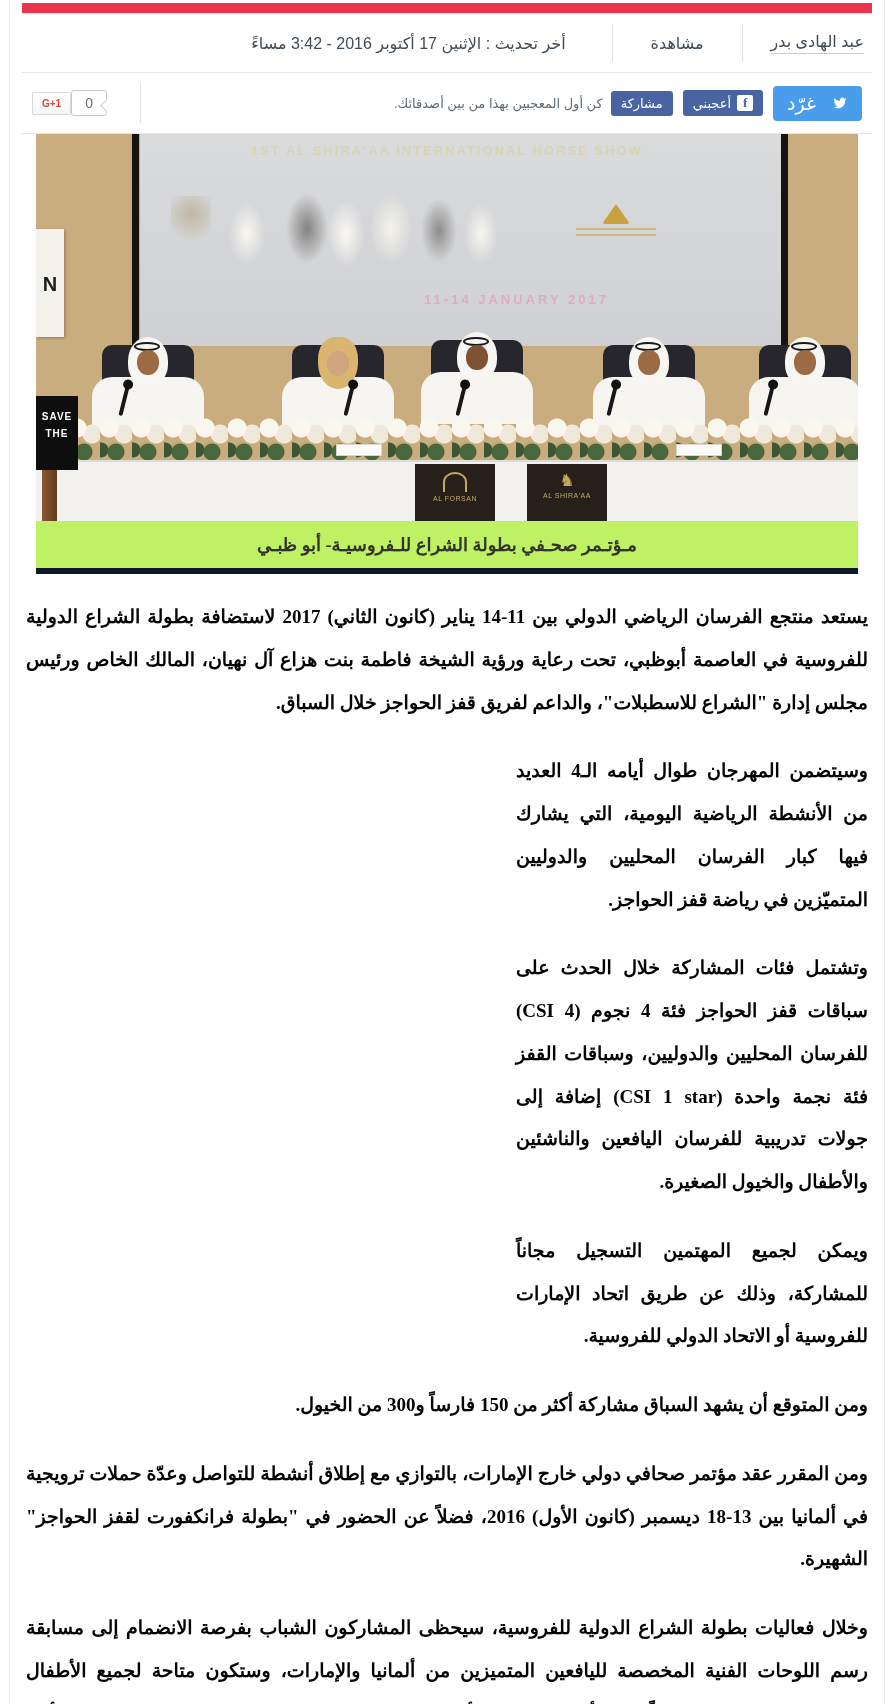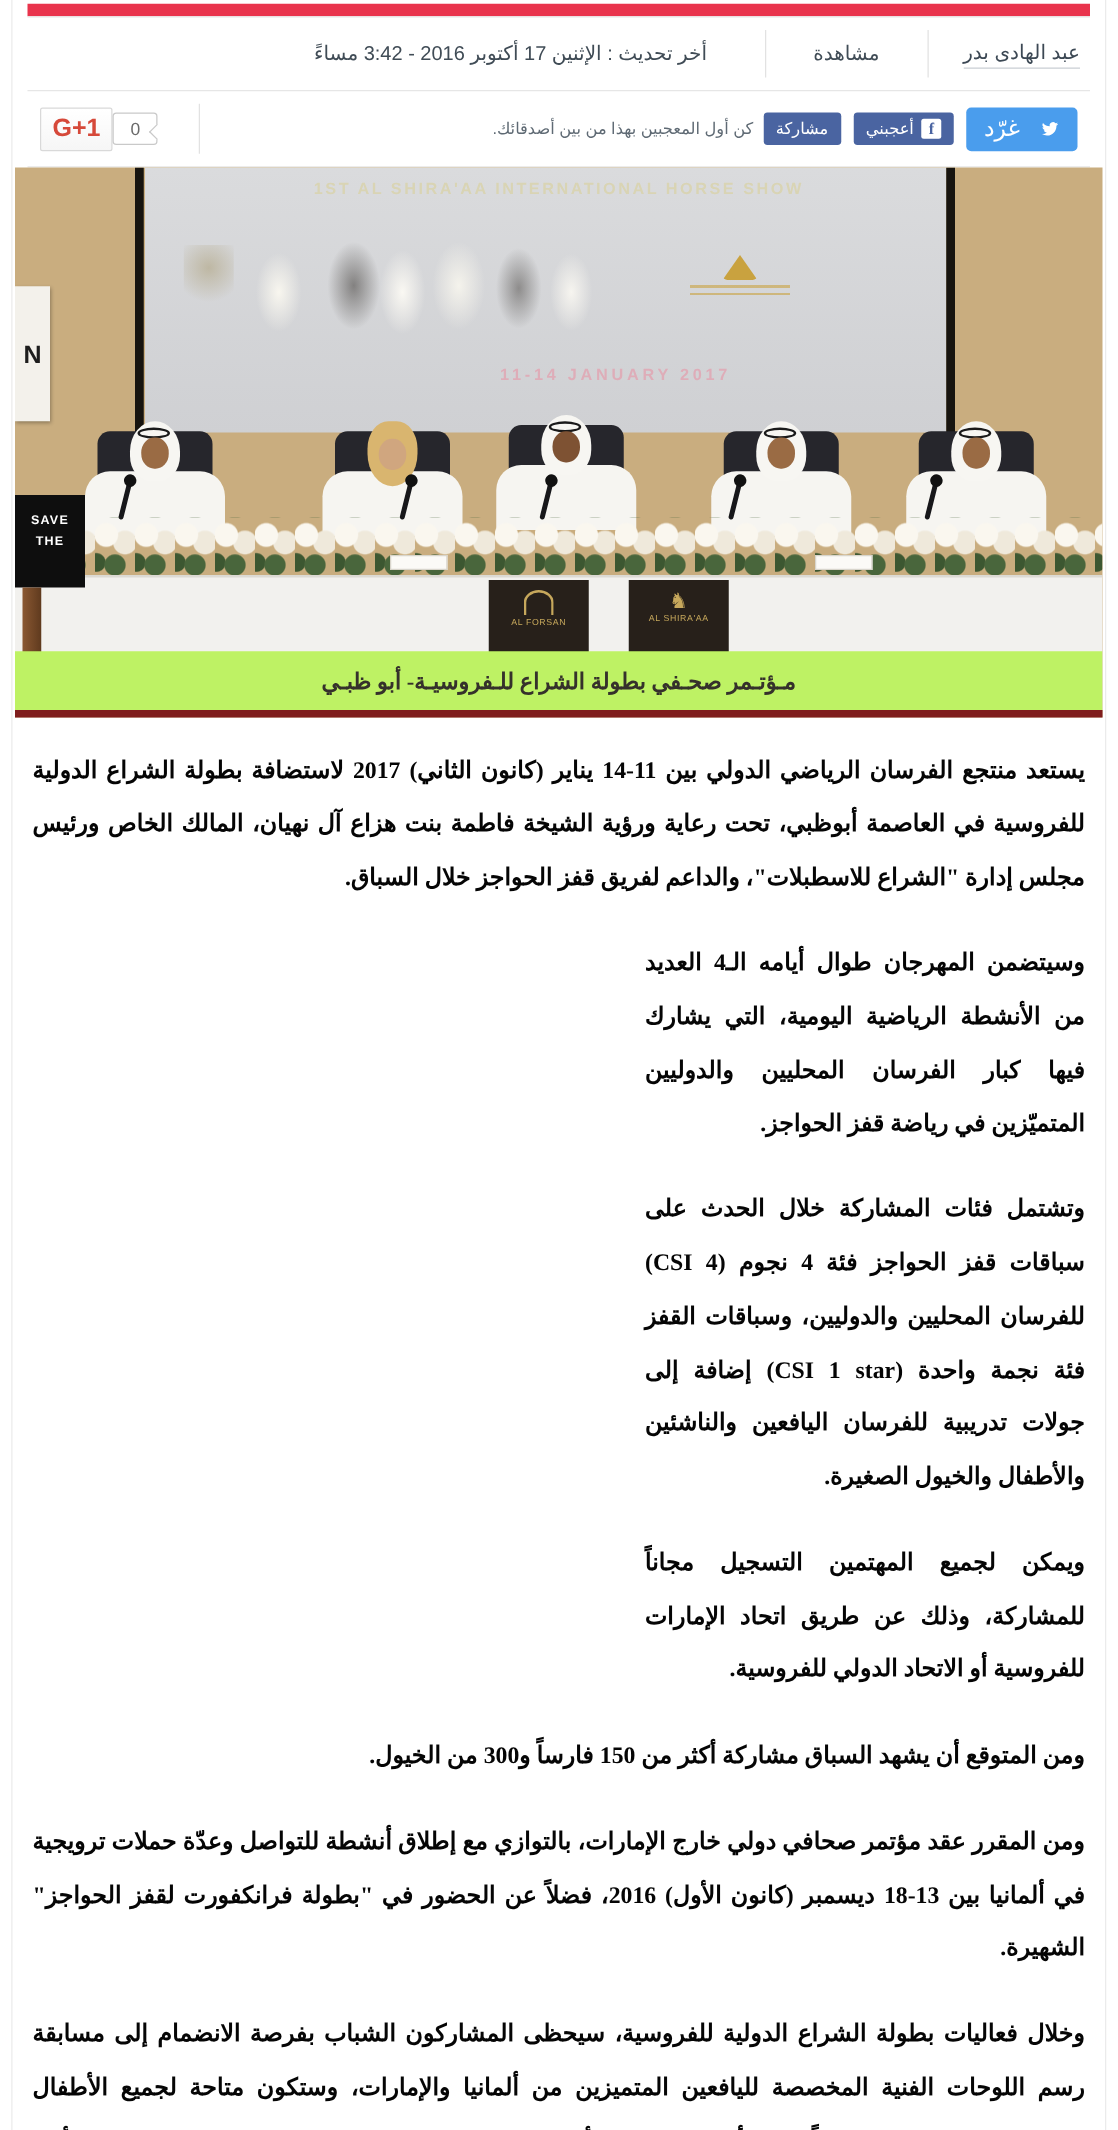--- a/index.html
+++ b/index.html
@@ -89,31 +89,31 @@
   }
   .count-bubble::before {
     content: ""; position: absolute; right: -5px; top: 10px;
     width: 8px; height: 8px; background: #fff;
     border-left: 1px solid #c9c9c9; border-bottom: 1px solid #c9c9c9;
     transform: rotate(45deg);
   }
   .gplus-btn {
     background: linear-gradient(#ffffff, #f6f6f6);
     border: 1px solid #d9d9d9; border-radius: 2px;
-    color: #d6493a; font-weight: bold; font-size: 20px;
+    color: #d6493a; font-weight: bold; font-size: 10px;
     padding: 5px 9px;
   }
   
   .photo {
     position: relative;
-    margin: 0 2px;
+    margin: 0 26px;
     height: 440px;
     background: #c9ad7f;
     overflow: hidden;
-    border-bottom: 6px solid #7f1d1d;
+    border-bottom: 6px solid #0f172a;
   }
   .screen {
     position: absolute; left: 104px; top: 0; width: 641px; height: 212px;
     background: linear-gradient(#dadbdd, #cfd0d3);
   }
   .strip { position: absolute; top: 0; width: 7px; height: 218px; background: #17140f; }
   .strip.l { left: 96px; } .strip.r { left: 745px; }
   .screen-title {
     position: absolute; top: 9px; left: 0; width: 100%;
     text-align: center; color: #d9d4b2; font-size: 13px; font-weight: bold;
@@ -186,21 +186,21 @@
   .pan1 { left: 379px; } .pan2 { left: 491px; }
   .caption-band {
     position: absolute; left: 0; bottom: 0; width: 100%; height: 47px;
     background: #bef264; display: flex; align-items: center; justify-content: center;
   }
   .caption-band .cap {
     color: #35312b; font-weight: bold; font-size: 18px;
     font-family: "Liberation Serif", "DejaVu Serif", serif;
   }
   .save-sign {
-    position: absolute; left: 0; top: 262px; width: 56px; height: 74px;
+    position: absolute; left: 0; top: 262px; width: 42px; height: 74px;
     background: #0e0e0e; color: #fff; font-size: 10px; font-weight: bold;
     text-align: center; padding-top: 12px; line-height: 1.7; letter-spacing: 1px;
   }
   .pole { position: absolute; left: 6px; top: 336px; width: 15px; height: 104px; background: linear-gradient(90deg, #8a5832, #5f3a1e); }
   
   .article { padding: 22px 16px 26px; }
   .article p {
     font-family: "Liberation Serif", "DejaVu Serif", serif;
     font-weight: bold;
     font-size: 19px;

